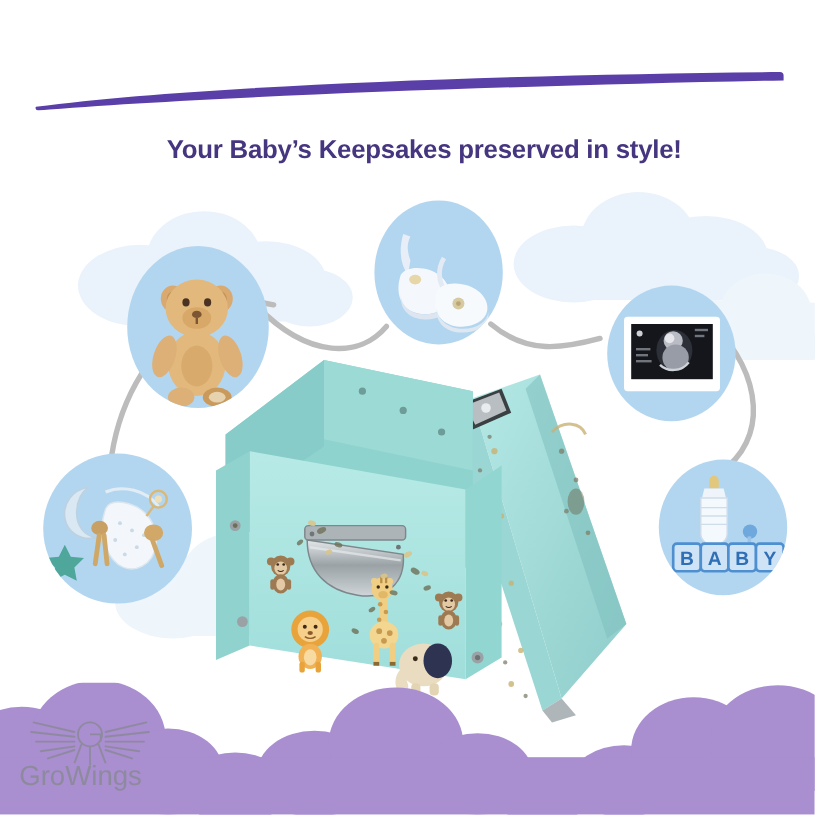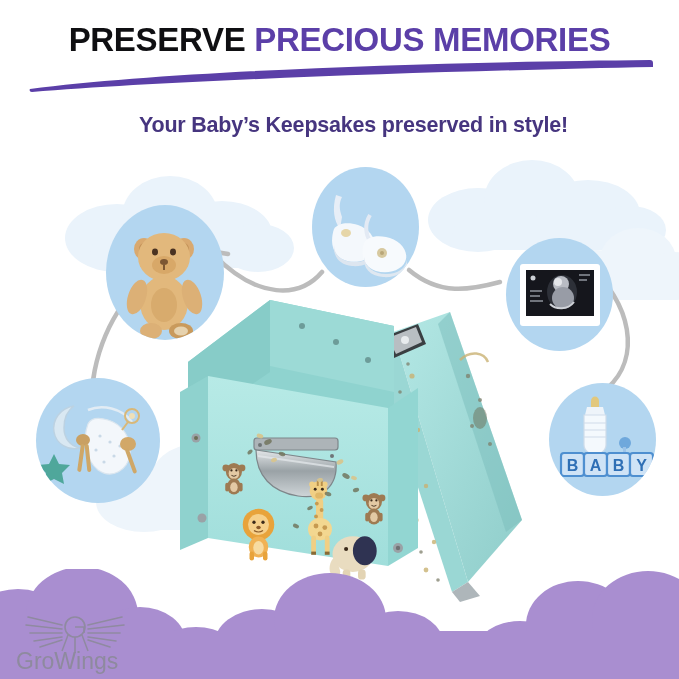--- a/index.html
+++ b/index.html
@@ -63,21 +63,21 @@
 
   
   .product{position:absolute;left:150px;top:280px;width:400px;height:330px;}
   .product svg{display:block;width:100%;height:100%;}
 
   
   .footclouds{position:absolute;left:0;bottom:0;width:679px;height:110px;}
   .footclouds svg{display:block;width:100%;height:100%;}
 
   
-  .logo{position:absolute;left:14px;bottom:4px;width:132px;height:72px;}
+  .logo{position:absolute;left:14px;bottom:19px;width:132px;height:72px;}
   .logo svg{display:block;width:100%;height:100%;}
 </style>
 </head>
 <body>
 
 <div class="stage">
 
   <div class="layer layer-bgclouds">
 
     <div class="bgcloud" style="left:62px;top:168px;">
@@ -509,23 +509,20 @@
           <path d="M54,32 L48,48"></path>
             <path d="M61,34 L61,50"></path>
             <path d="M68,32 L74,48"></path>
         </g>
         <text x="2" y="66" font-family="Liberation Sans, sans-serif" font-size="23" fill="#8e8a9e">GroWings</text>
       </svg>
     </div>
   </div>
 
   <div class="layer layer-head">
-    <div class="headline">
-      <span class="hl-a">PRESERVE</span><span>&nbsp;</span><span class="hl-b">PRECIOUS MEMORIES</span>
-    </div>
     <div class="swoosh">
       <svg viewBox="0 0 628 36" preserveAspectRatio="none" aria-hidden="true">
         <path d="M4,33 C150,14 420,6 624,4 C626,4 627,5 627,7 L627,11 C420,15 150,24 6,36 C4,36 3,34 4,33 Z" fill="#5b3fa8"></path>
       </svg>
     </div>
     <div class="subhead">Your Baby’s Keepsakes preserved in style!</div>
   </div>
 
 </div>
 

